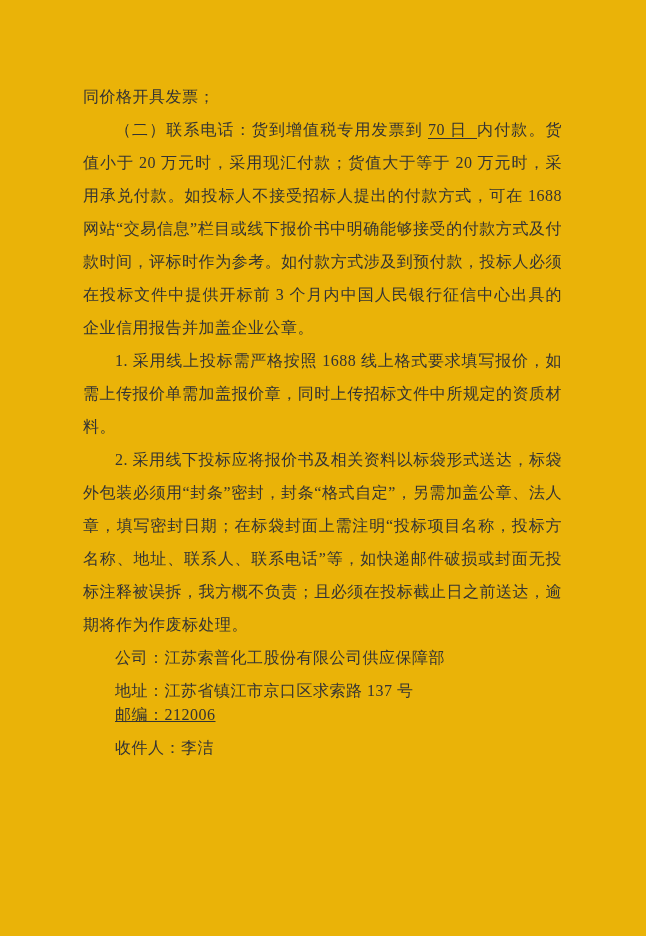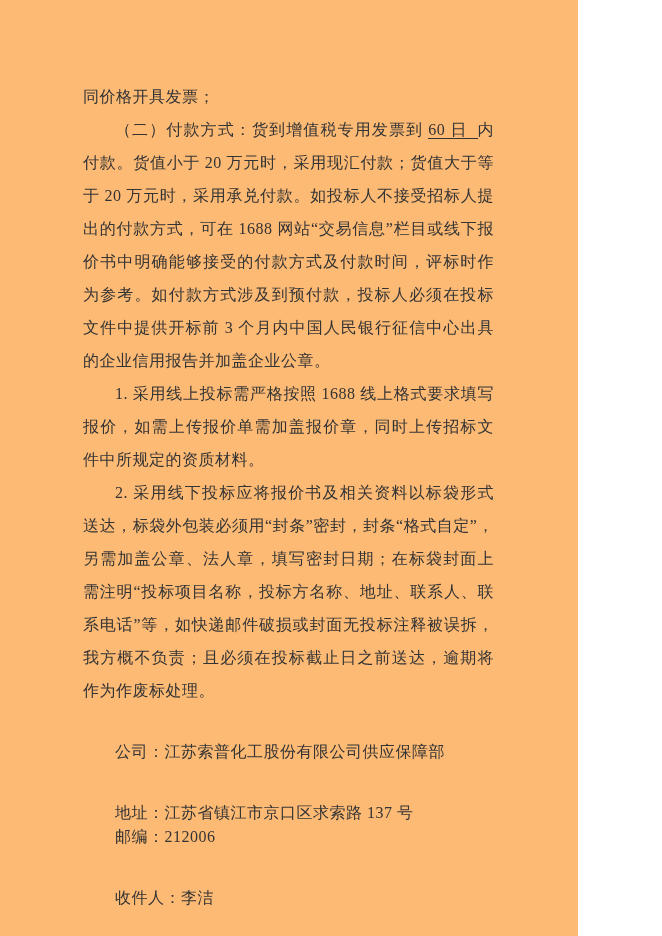--- a/index.html
+++ b/index.html
@@ -6,23 +6,23 @@
   html, body {
     width: 662px;
     height: 936px;
     background: #ffffff;
   }
   body {
     font-family: "Liberation Serif", "DejaVu Serif", serif;
     color: #343434;
   }
   .page {
-    width: 578px;
+    width: 646px;
     height: 936px;
-    background: #fdba74;
+    background: #eab308;
     padding: 80px 84px 12px 83px;
     overflow: hidden;
   }
   .para {
     font-size: 16px;
     line-height: 33px;
     letter-spacing: 0.5px;
     text-align: justify;
     text-indent: 2em;
     word-break: break-all;
@@ -32,34 +32,34 @@
   }
   .underline {
     border-bottom: 1px solid currentColor;
     padding-right: 10px;
   }
   .contact-line {
     font-size: 16px;
     line-height: 33px;
     letter-spacing: 0.5px;
     padding-left: 2em;
-    margin-top: 28px;
   }
   .contact-line.tight {
     margin-top: -9px;
+    text-decoration: underline;
   }
 </style>
 </head>
 <body>
 
 <div class="page">
 
   <p class="para no-indent">同价格开具发票；</p>
 
-  <p class="para"><span>（二）付款方式：货到增值税专用发票到 </span><span class="underline">60 日</span><span>内付款。货值小于 20 万元时，采用现汇付款；货值大于等于 20 万元时，采用承兑付款。如投标人不接受招标人提出的付款方式，可在 1688 网站“交易信息”栏目或线下报价书中明确能够接受的付款方式及付款时间，评标时作为参考。如付款方式涉及到预付款，投标人必须在投标文件中提供开标前 3 个月内中国人民银行征信中心出具的企业信用报告并加盖企业公章。</span></p>
+  <p class="para"><span>（二）联系电话：货到增值税专用发票到 </span><span class="underline">70 日</span><span>内付款。货值小于 20 万元时，采用现汇付款；货值大于等于 20 万元时，采用承兑付款。如投标人不接受招标人提出的付款方式，可在 1688 网站“交易信息”栏目或线下报价书中明确能够接受的付款方式及付款时间，评标时作为参考。如付款方式涉及到预付款，投标人必须在投标文件中提供开标前 3 个月内中国人民银行征信中心出具的企业信用报告并加盖企业公章。</span></p>
 
 
   <p class="para">1. 采用线上投标需严格按照 1688 线上格式要求填写报价，如需上传报价单需加盖报价章，同时上传招标文件中所规定的资质材料。</p>
 
   <p class="para">2. 采用线下投标应将报价书及相关资料以标袋形式送达，标袋外包装必须用“封条”密封，封条“格式自定”，另需加盖公章、法人章，填写密封日期；在标袋封面上需注明“投标项目名称，投标方名称、地址、联系人、联系电话”等，如快递邮件破损或封面无投标注释被误拆，我方概不负责；且必须在投标截止日之前送达，逾期将作为作废标处理。</p>
 
 
   <p class="contact-line">公司：江苏索普化工股份有限公司供应保障部</p>
 
   <p class="contact-line">地址：江苏省镇江市京口区求索路 137 号</p>

